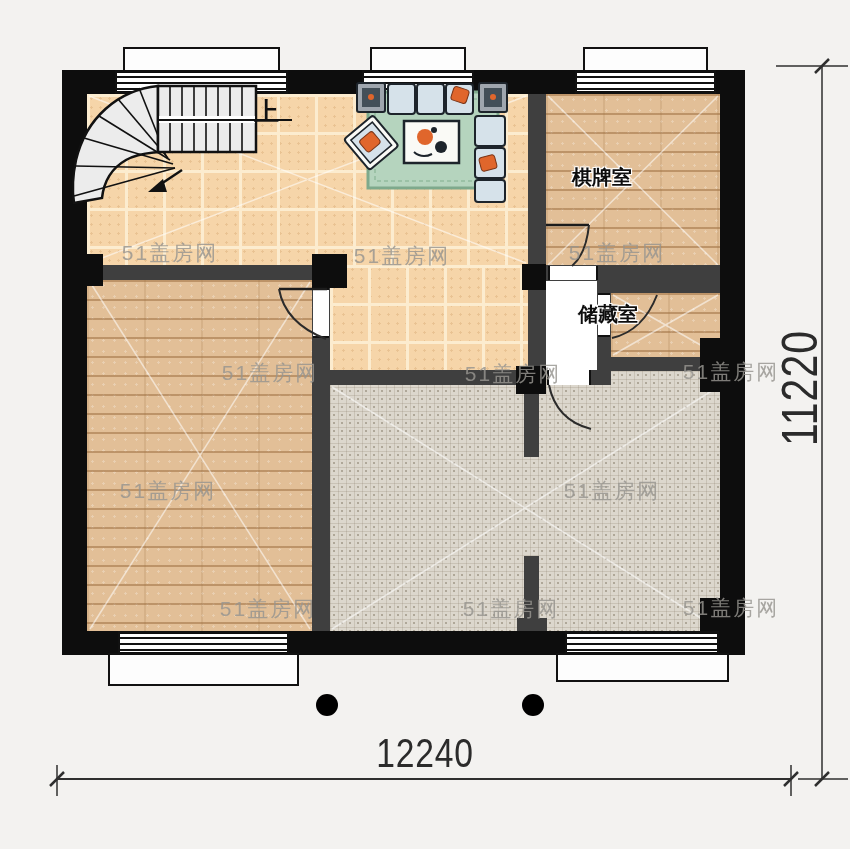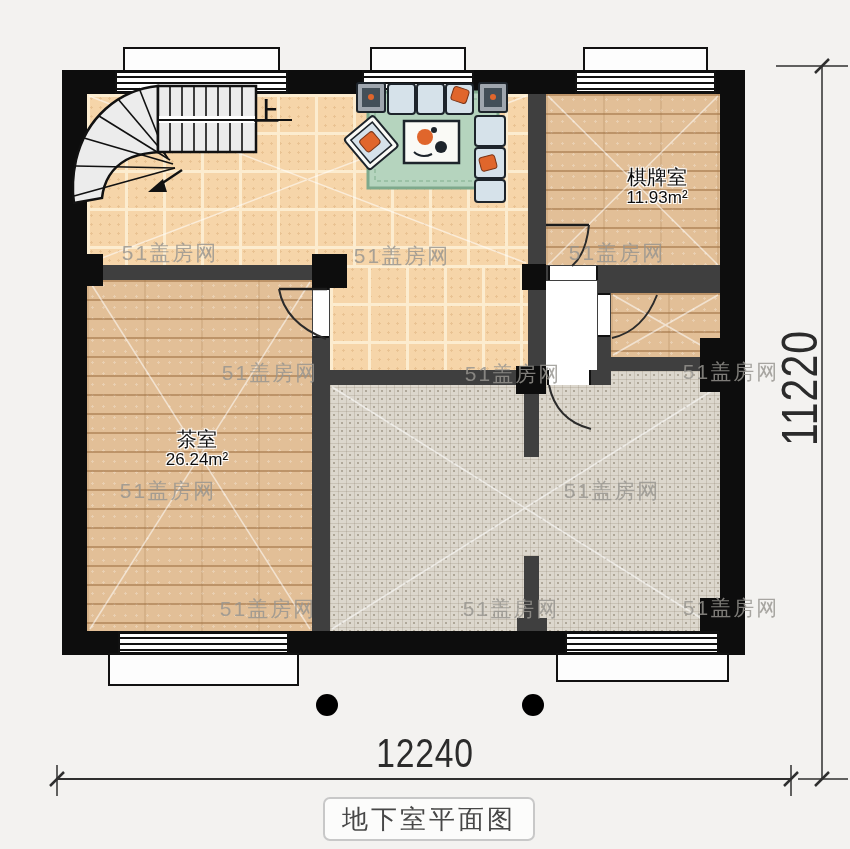--- a/index.html
+++ b/index.html
@@ -36,21 +36,21 @@
   .col-blk{background:#0d0d0d;}
   .passage{background:#ffffff;}
   
   .win{background:#fff;border:2px solid #111;box-sizing:border-box;
        background-image:repeating-linear-gradient(to bottom, transparent 0 4px, #111 4px 6px);
        background-clip:content-box;padding:1px 0;}
   .winframe{background:#fdfdfd;border:2px solid #111;box-sizing:border-box;}
   .gap-v{background:#fff;border-top:2px solid #111;border-bottom:2px solid #111;box-sizing:border-box;}
   .gap-h{background:#fff;border-left:2px solid #111;border-right:2px solid #111;box-sizing:border-box;}
   
-  .room-label{position:absolute;width:170px;text-align:center;color:#0d0d0d;font-weight:normal;
+  .room-label{position:absolute;width:170px;color:#0d0d0d;font-weight:bold;
     text-shadow:-1px -1px 0 #fff,1px -1px 0 #fff,-1px 1px 0 #fff,1px 1px 0 #fff,0 0 3px #fff;}
   .room-name{font-size:20px;line-height:22px;}
   .room-area{font-size:17px;line-height:20px;}
   .wm{position:absolute;width:160px;text-align:center;color:#979590;opacity:.82;font-size:21px;
       letter-spacing:2px;white-space:nowrap;}
   .dir-label{position:absolute;font-size:25px;font-weight:bold;color:#111;}
   .dim-text{position:absolute;color:#2b2b2b;font-size:41px;letter-spacing:1px;
             transform:scaleX(.82);transform-origin:center;text-align:center;}
   .dim-text-v{position:absolute;left:712px;top:366px;width:176px;height:44px;line-height:44px;
             color:#2b2b2b;font-size:41px;letter-spacing:1px;text-align:center;
@@ -236,41 +236,34 @@
       <line x1="798" y1="779" x2="848" y2="779" stroke-width="1.5"></line>
       <line x1="815" y1="73" x2="829" y2="59" stroke-width="2.5"></line>
       <line x1="815" y1="786" x2="829" y2="772" stroke-width="2.5"></line>
     </g>
   </svg>
 
   <div class="dir-label" style="left:254px;top:95px;">上</div>
 
   <div class="room-label" style="left:572px;top:166px;">
     <div class="room-name">棋牌室</div>
-    <div class="room-area">11.93m²</div>
   </div>
   <div class="room-label" style="left:578px;top:303px;">
-  </div>
-  <div class="room-label" style="left:112px;top:428px;">
-    <div class="room-name">茶室</div>
-    <div class="room-area">26.24m²</div>
+    <div class="room-name">储藏室</div>
   </div>
 
   <div class="wm" style="left:90px;top:239px;">51盖房网</div>
   <div class="wm" style="left:322px;top:242px;">51盖房网</div>
   <div class="wm" style="left:537px;top:239px;">51盖房网</div>
   <div class="wm" style="left:190px;top:359px;">51盖房网</div>
   <div class="wm" style="left:433px;top:360px;">51盖房网</div>
   <div class="wm" style="left:651px;top:358px;">51盖房网</div>
   <div class="wm" style="left:88px;top:477px;">51盖房网</div>
   <div class="wm" style="left:532px;top:477px;">51盖房网</div>
   <div class="wm" style="left:188px;top:595px;">51盖房网</div>
   <div class="wm" style="left:431px;top:595px;">51盖房网</div>
   <div class="wm" style="left:651px;top:594px;">51盖房网</div>
 
   <div class="dim-text" style="left:340px;top:730px;width:170px;">12240</div>
   <div class="dim-text-v">11220</div>
 
-  <div class="title-box">
-    <span>地下室平面图</span>
-  </div>
 
 </div>
 
 </body></html>

